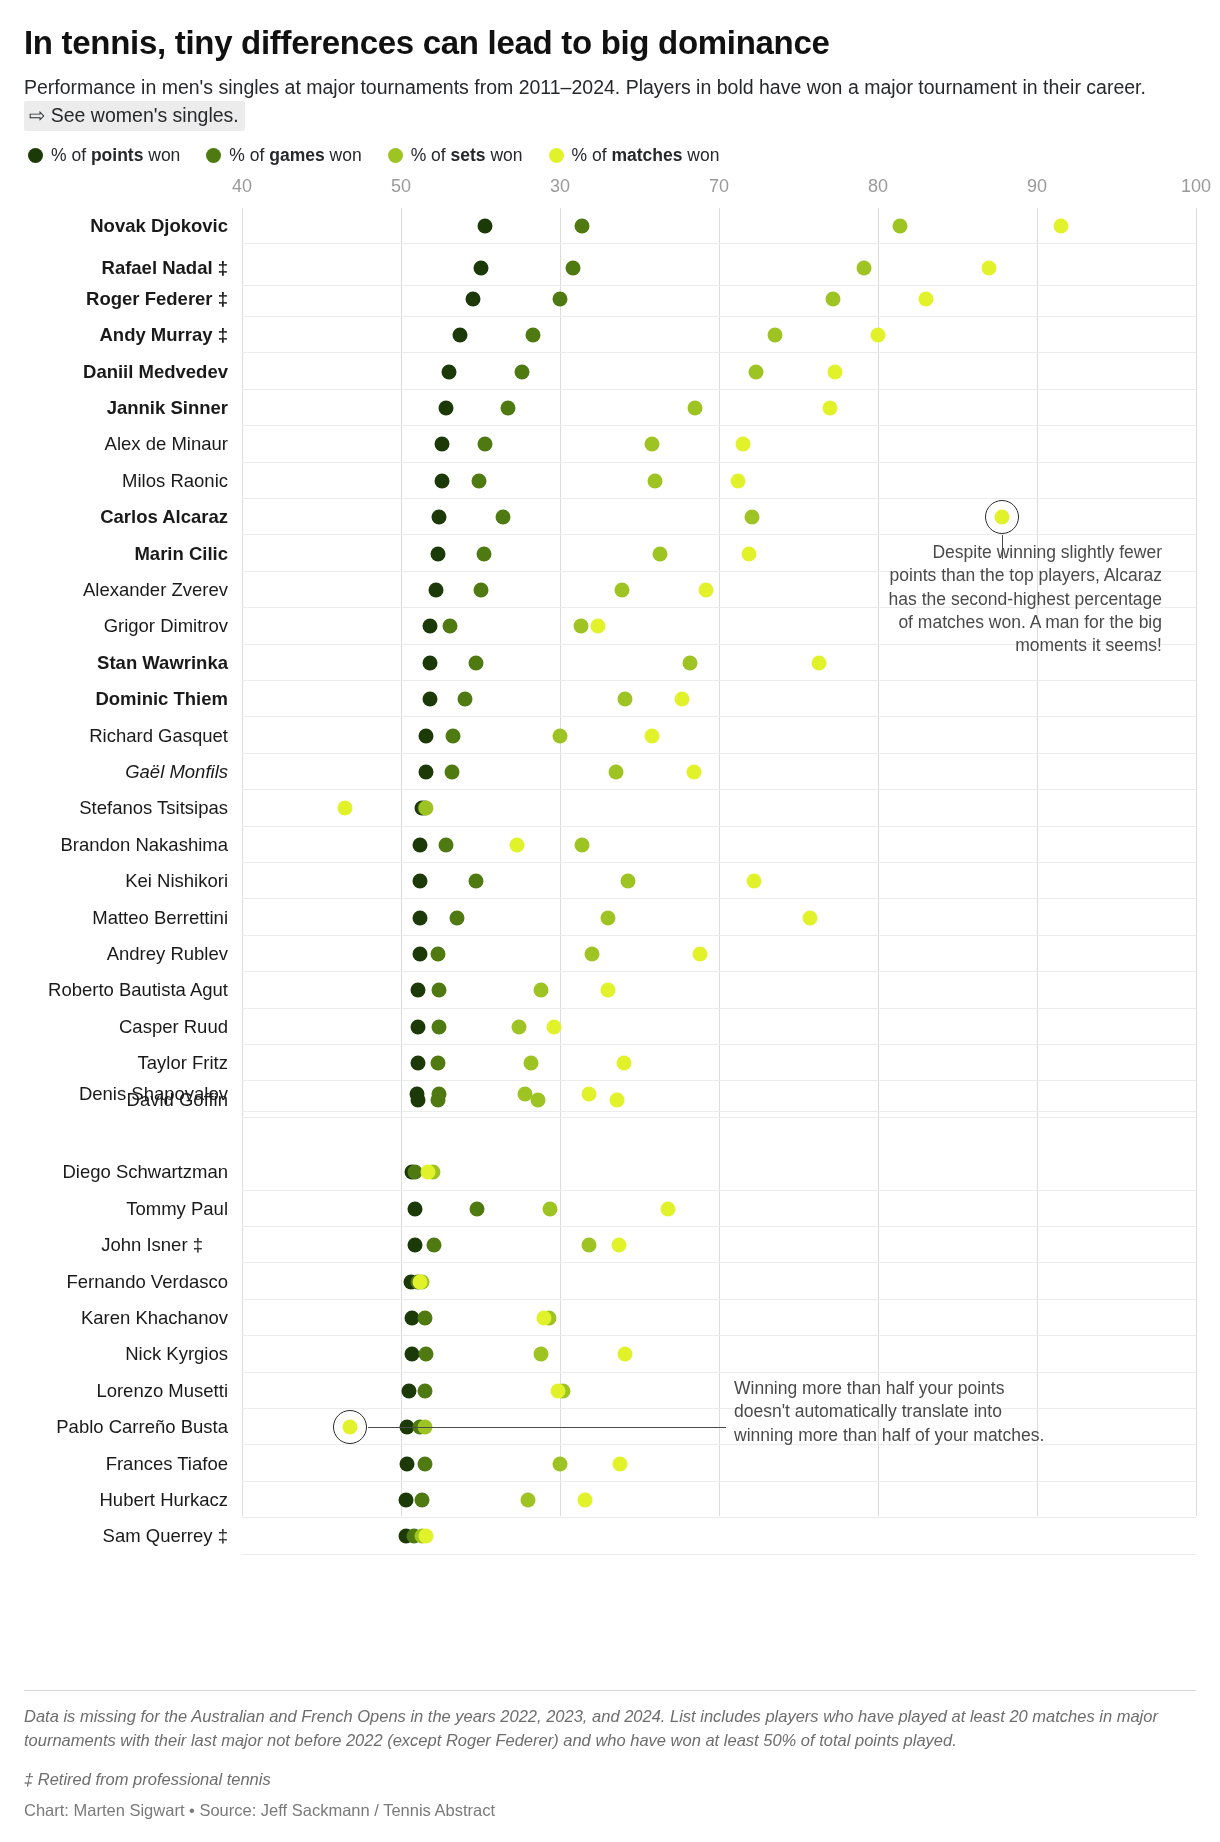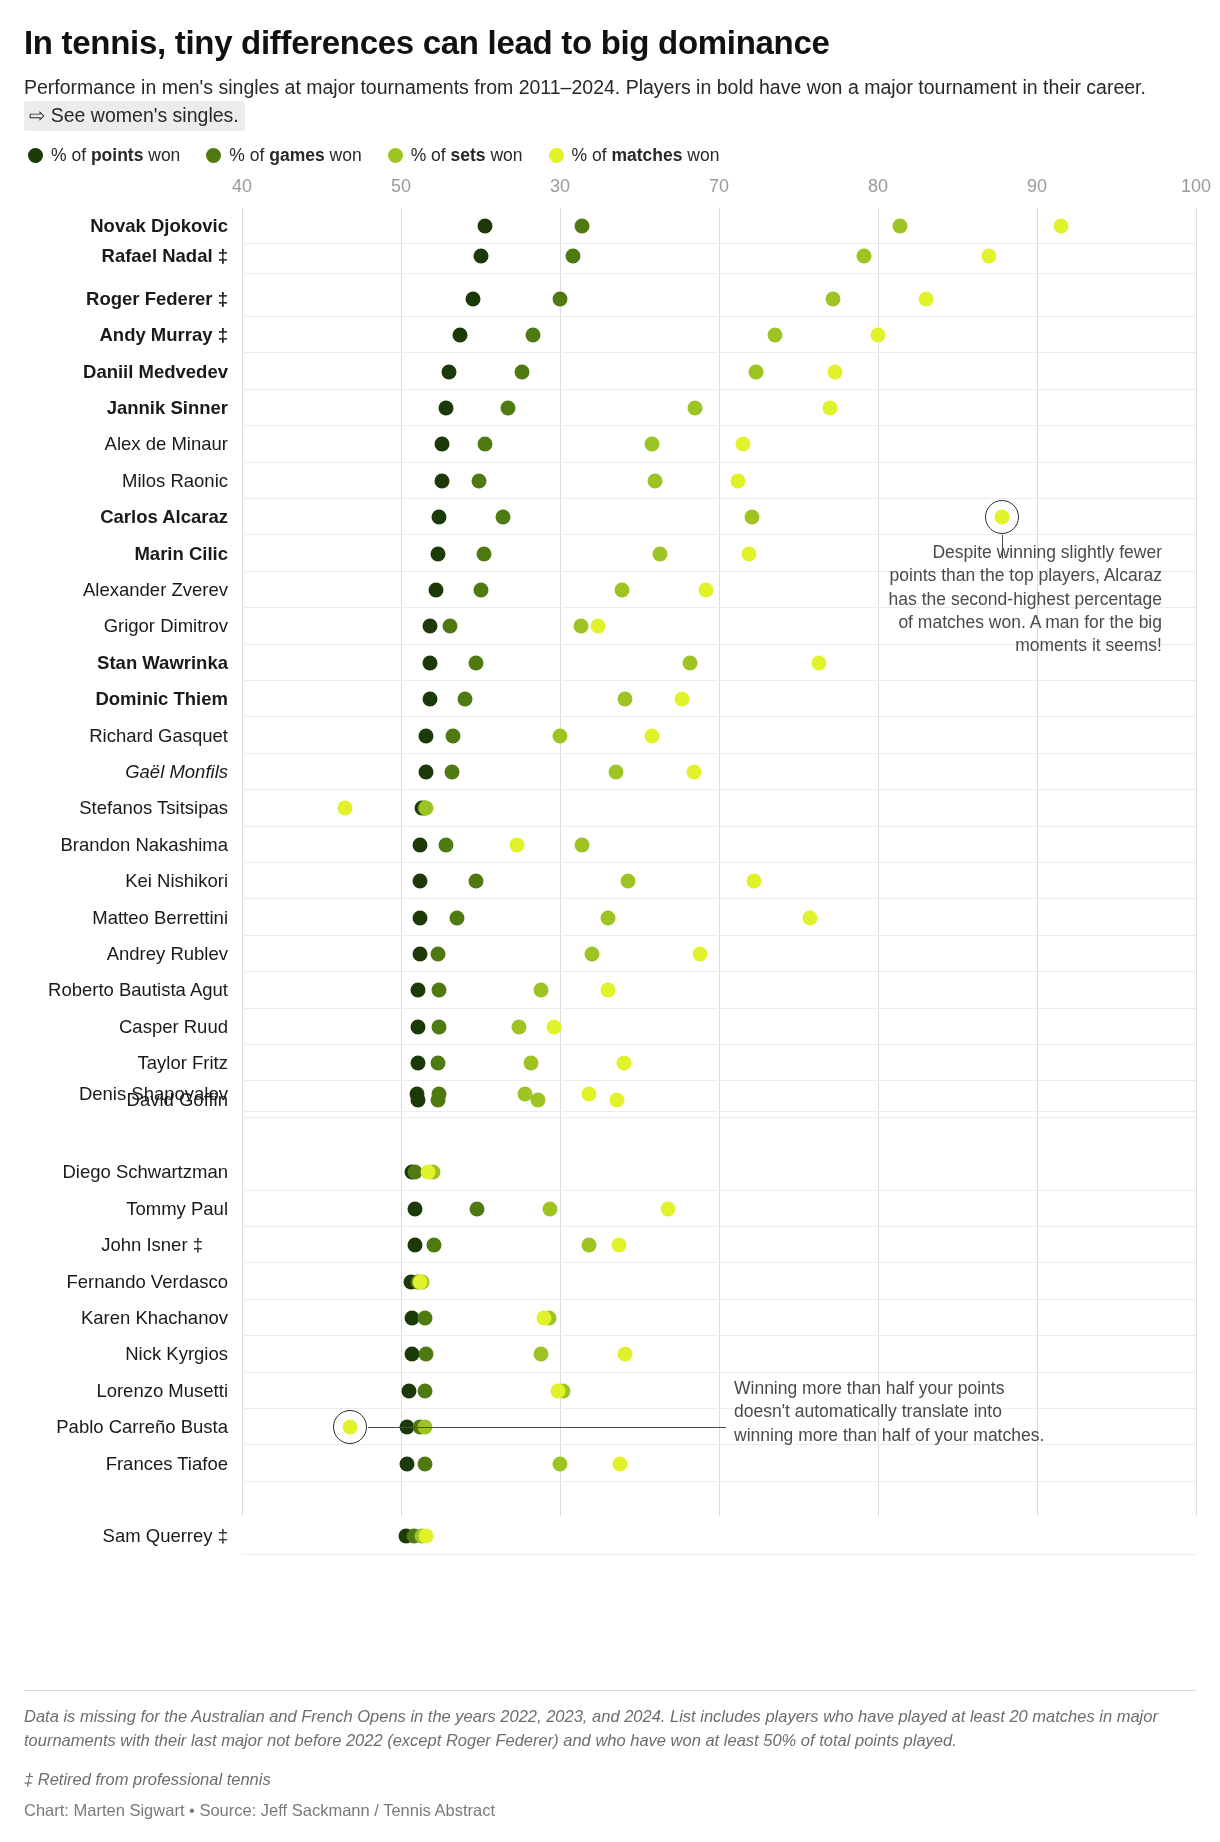--- a/index.html
+++ b/index.html
@@ -232,21 +232,21 @@
         <div class="gridline" style="left: 1013px;"></div>
         <div class="gridline" style="left: 1172px;"></div>
         <div class="row" style="top: 32px;">
           <div class="row-label bold" style="right: 968px;">Novak Djokovic</div>
           <div class="row-baseline" style="left: 218px; right: 0px;"></div>
           <div class="dot" style="left: 461.27px; background: rgb(28, 58, 7);"></div>
           <div class="dot" style="left: 558.26px; background: rgb(79, 122, 18);"></div>
           <div class="dot" style="left: 876.26px; background: rgb(158, 196, 36);"></div>
           <div class="dot" style="left: 1036.85px; background: rgb(226, 242, 42);"></div>
         </div>
-        <div class="row" style="top: 62px; text-align: right;">
+        <div class="row" style="top: 74px; text-align: right;">
           <div class="row-label bold" style="right: 968px;">Rafael Nadal ‡</div>
           <div class="row-baseline" style="left: 218px; right: 0px;"></div>
           <div class="dot" style="left: 456.5px; background: rgb(28, 58, 7);"></div>
           <div class="dot" style="left: 548.72px; background: rgb(79, 122, 18);"></div>
           <div class="dot" style="left: 839.69px; background: rgb(158, 196, 36);"></div>
           <div class="dot" style="left: 965.3px; background: rgb(226, 242, 42);"></div>
         </div>
         <div class="row" style="top: 104.8px;">
           <div class="row-label bold" style="right: 968px;">Roger Federer ‡</div>
           <div class="row-baseline" style="left: 218px; right: 0px;"></div>
@@ -505,20 +505,28 @@
           <div class="highlight-ring" style="left: 326.12px;"></div>
           <div class="dot" style="left: 326.12px; background: rgb(226, 242, 42);"></div>
         </div>
         <div class="row" style="top: 1269.6px;">
           <div class="row-label" style="right: 968px;">Frances Tiafoe</div>
           <div class="row-baseline" style="left: 218px; right: 0px;"></div>
           <div class="dot" style="left: 383.36px; background: rgb(28, 58, 7);"></div>
           <div class="dot" style="left: 400.85px; background: rgb(79, 122, 18);"></div>
           <div class="dot" style="left: 536px; background: rgb(158, 196, 36);"></div>
           <div class="dot" style="left: 596.42px; background: rgb(226, 242, 42);"></div>
+        </div>
+        <div class="row" style="top: 1306px;">
+          <div class="row-label" style="right: 968px;">Hubert Hurkacz</div>
+          <div class="row-baseline" style="left: 218px; right: 0px;"></div>
+          <div class="dot" style="left: 381.77px; background: rgb(28, 58, 7);"></div>
+          <div class="dot" style="left: 397.67px; background: rgb(79, 122, 18);"></div>
+          <div class="dot" style="left: 504.2px; background: rgb(158, 196, 36);"></div>
+          <div class="dot" style="left: 561.44px; background: rgb(226, 242, 42);"></div>
         </div>
         <div class="row" style="top: 1342.4px;">
           <div class="row-label" style="right: 968px;">Sam Querrey ‡</div>
           <div class="row-baseline" style="left: 218px; right: 0px;"></div>
           <div class="dot" style="left: 381.77px; background: rgb(28, 58, 7);"></div>
           <div class="dot" style="left: 389.72px; background: rgb(79, 122, 18);"></div>
           <div class="dot" style="left: 397.67px; background: rgb(158, 196, 36);"></div>
           <div class="dot" style="left: 402.44px; background: rgb(226, 242, 42);"></div>
         </div>
         <div class="annot right-align" style="left: 860px; top: 365.2px; width: 278px;">Despite winning slightly fewer points than the top players, Alcaraz has the second-highest percentage of matches won. A man for the big moments it seems!</div>

